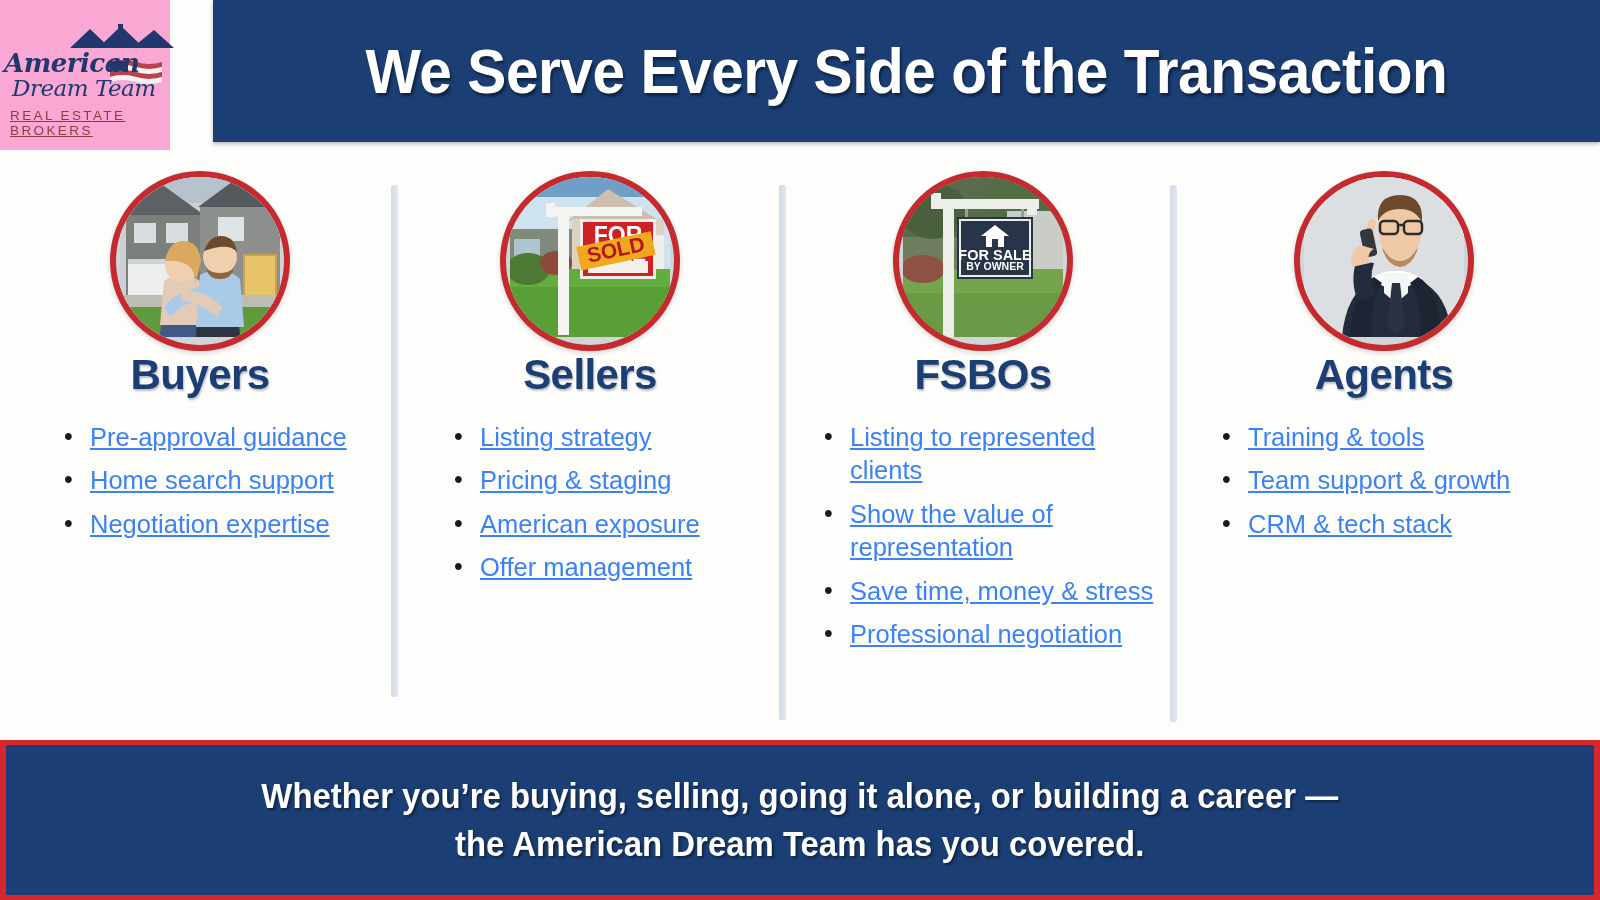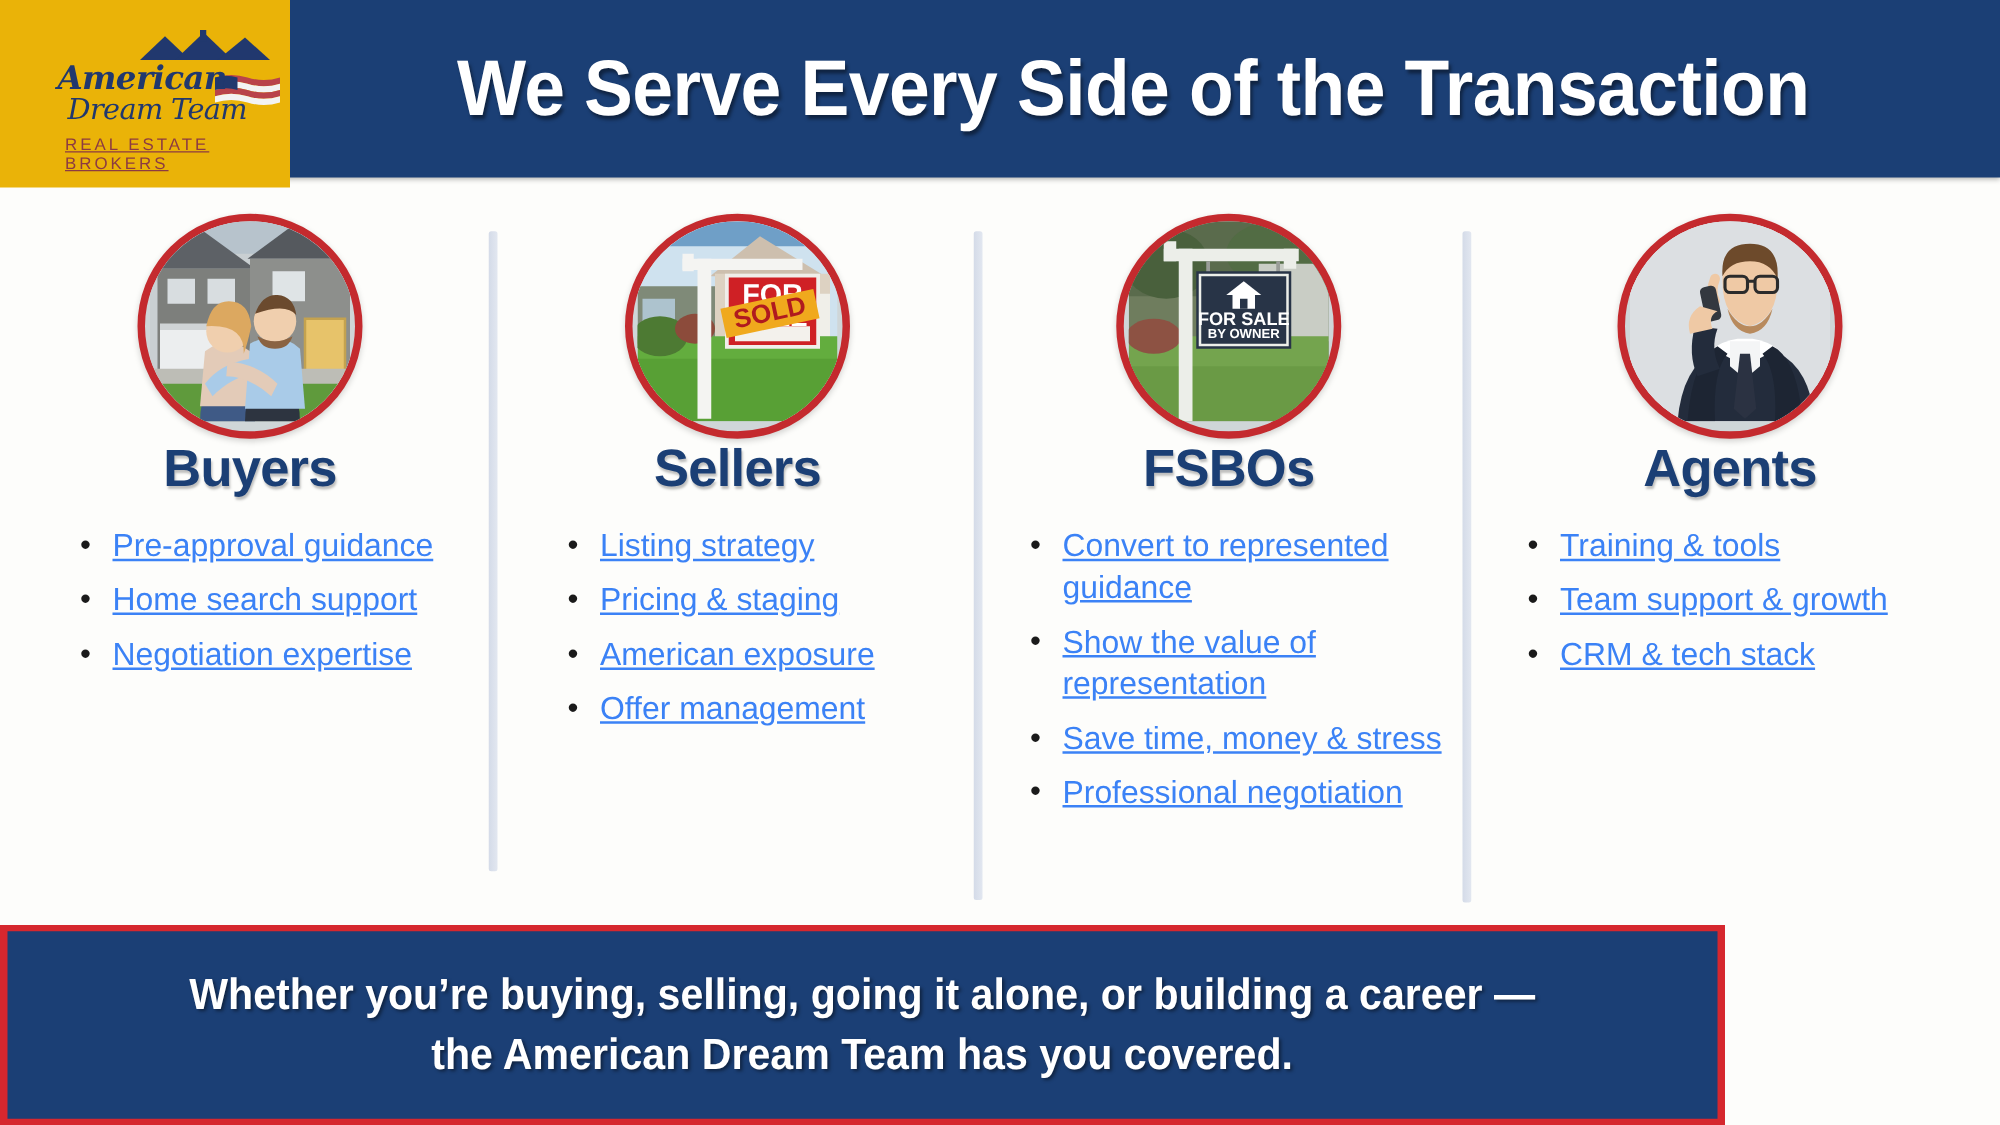--- a/index.html
+++ b/index.html
@@ -51,23 +51,23 @@
     transform: scaleX(0.93);
     transform-origin: center center;
     text-shadow: 2px 3px 3px rgba(0,0,0,0.45);
     white-space: nowrap;
   }
 
   
   .logo {
     position: absolute;
     left: 0; top: 0;
-    width: 232px;
+    width: 170px;
     height: 150px;
-    background: #eab308;
+    background: #f9a8d4;
     display: flex;
     align-items: center;
     justify-content: flex-end;
   }
   .logo-inner {
     position: relative;
     width: 190px;
     height: 110px;
   }
   .logo-roofs {
@@ -188,21 +188,21 @@
     color: #1a1a1a;
   }
   .col-2 ul.bullets { padding-left: 26px; }
   .col-3 ul.bullets { padding-left: 34px; }
 
   
   .footer {
     position: absolute;
     left: 0;
     top: 740px;
-    width: 1380px;
+    width: 1600px;
     height: 160px;
     background: #d6272e;
     box-sizing: border-box;
     padding: 5px 6px 5px 6px;
   }
   .footer-inner {
     width: 100%;
     height: 100%;
     background: #1b3f75;
     display: flex;
@@ -376,21 +376,21 @@
                 <rect x="89" y="62" width="6" height="8" fill="#283447"></rect>
                 <text x="92" y="83" font-family="Liberation Sans, sans-serif" font-size="14.5" font-weight="bold" fill="#ffffff" text-anchor="middle">FOR SALE</text>
                 <text x="92" y="93" font-family="Liberation Sans, sans-serif" font-size="10.5" font-weight="bold" fill="#ffffff" text-anchor="middle">BY OWNER</text>
               </g>
             </svg>
           </div>
         </div>
       </div>
       <div class="col-title">FSBOs</div>
       <ul class="bullets">
-        <li>Convert to represented guidance</li>
+        <li>Listing to represented clients</li>
         <li>Show the value of representation</li>
         <li>Save time, money &amp; stress</li>
         <li>Professional negotiation</li>
       </ul>
     </div>
 
     <div class="col col-3">
       <div class="avatar-wrap">
         <div class="avatar">
           <div class="scene">

